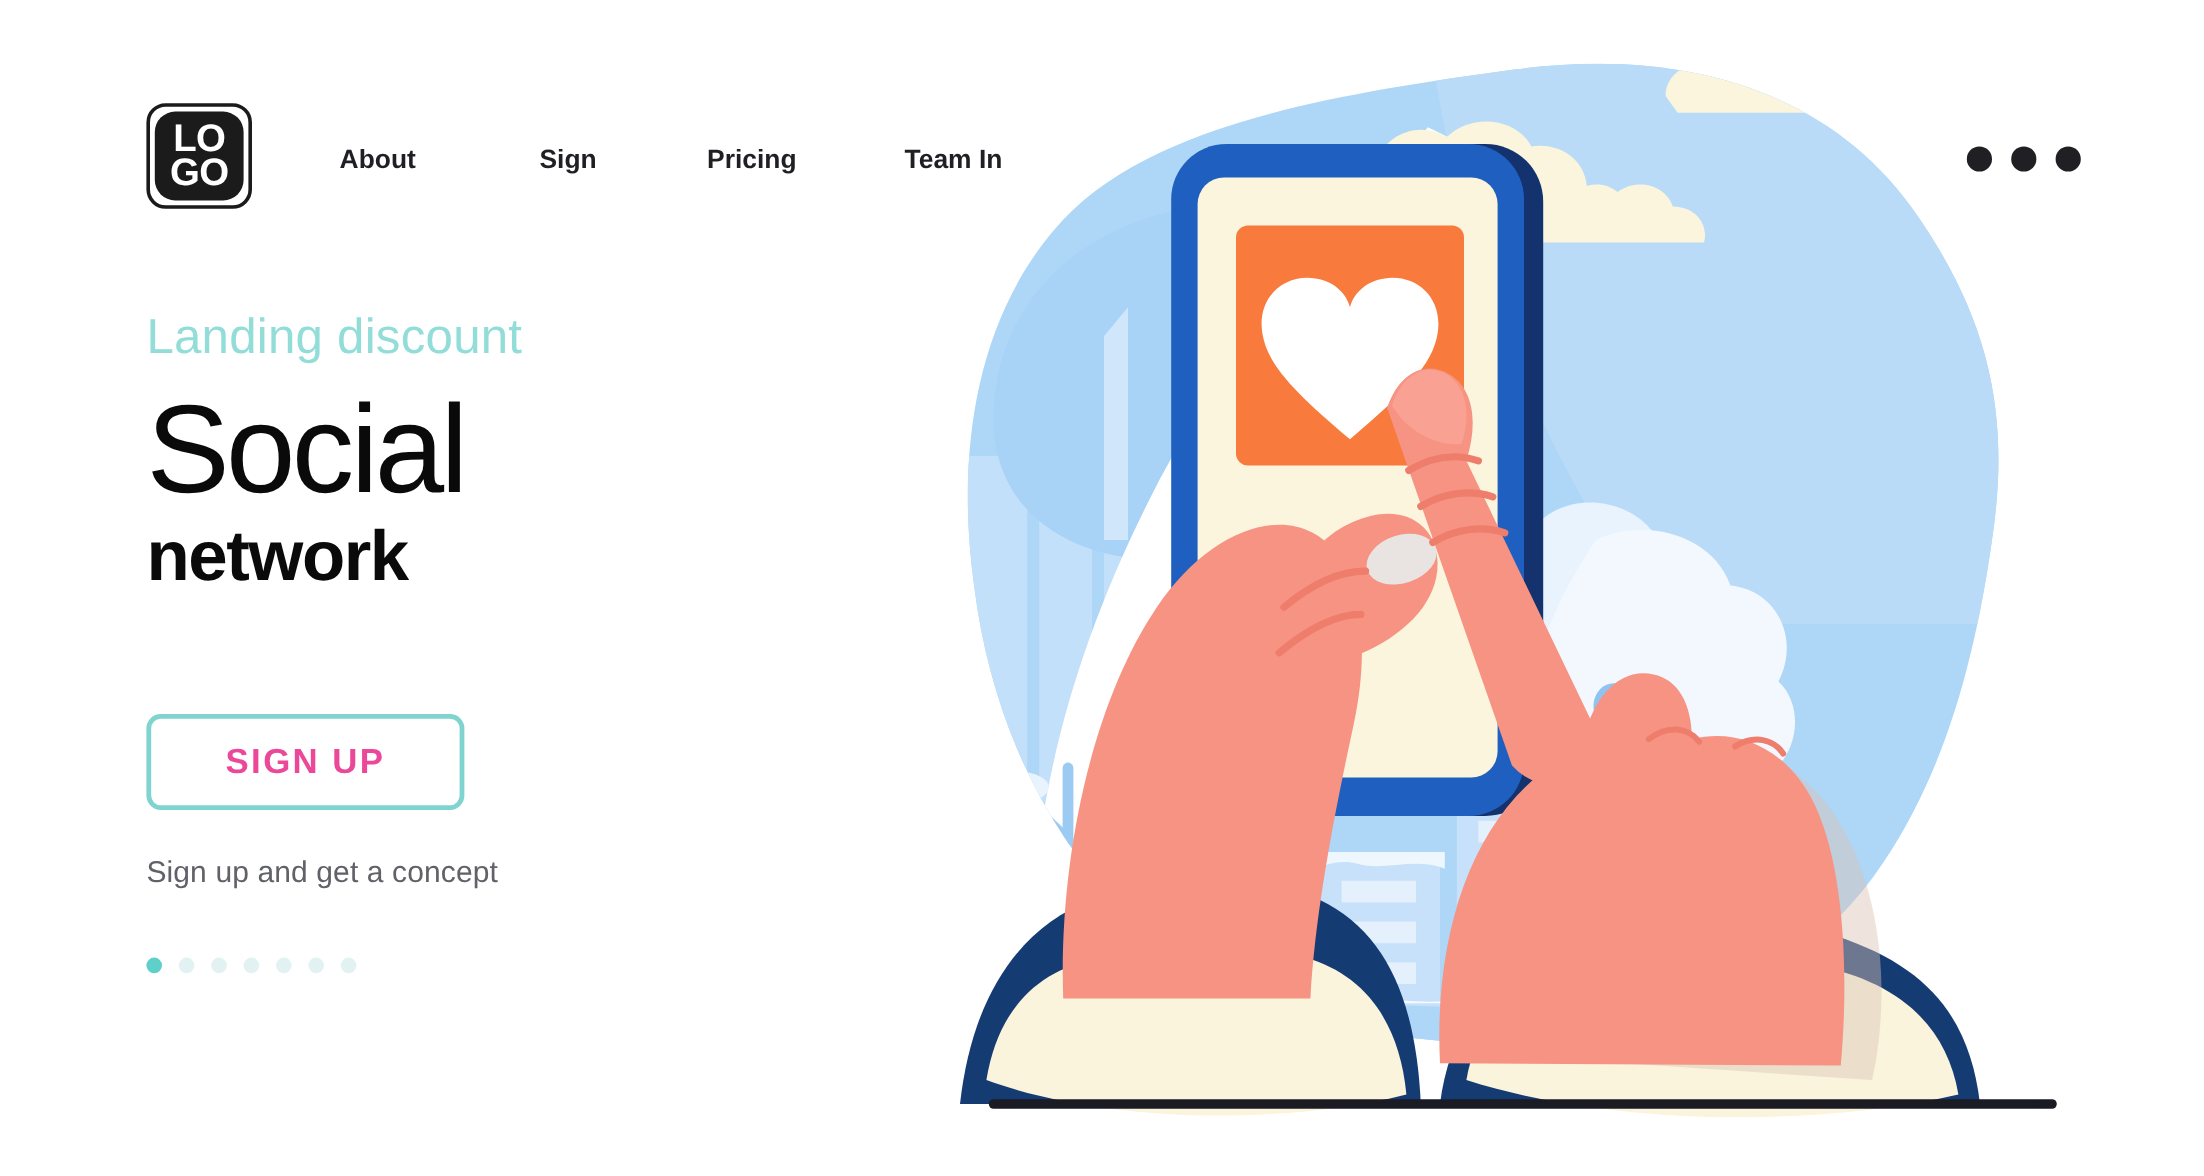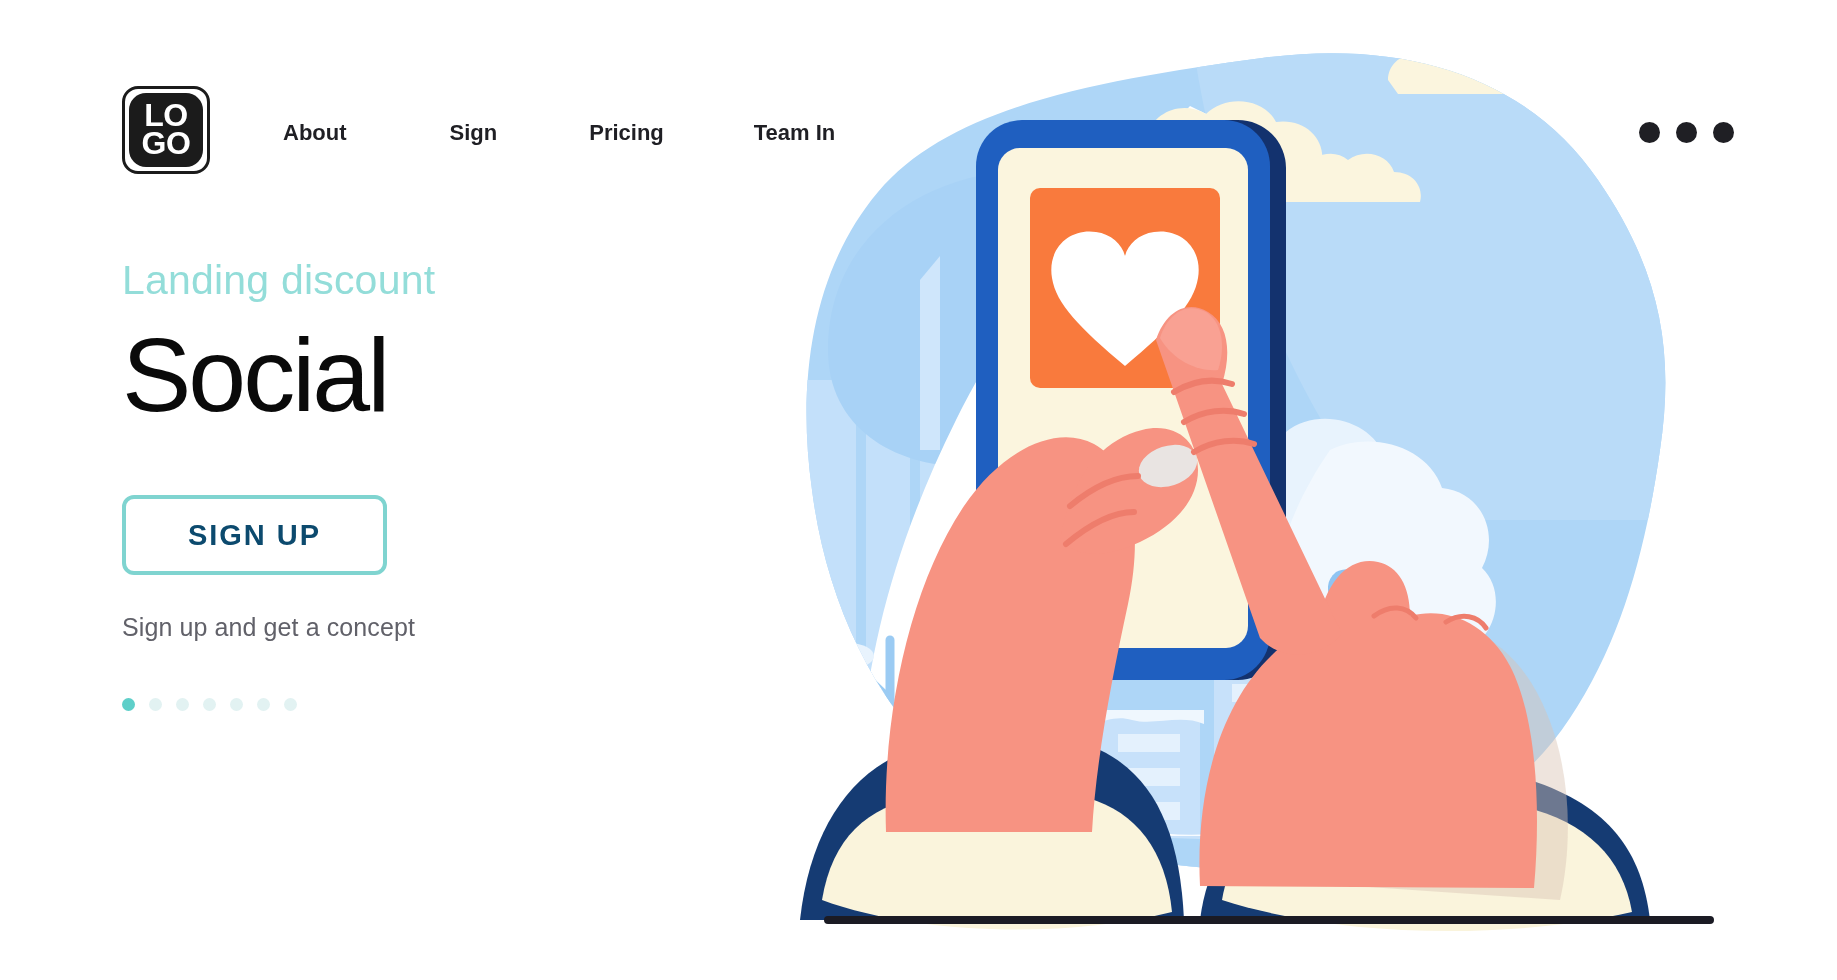--- a/index.html
+++ b/index.html
@@ -125,27 +125,27 @@
   .title-sub {
     color: #0a0a0a;
     font-size: 59px;
     font-weight: 700;
     letter-spacing: -1.2px;
     margin: 6px 0 0 0;
     line-height: 1.05;
   }
 
   .signup-btn {
-    margin-top: 68px;
+    margin-top: 100px;
     width: 265px;
     height: 80px;
     border: 4px solid #7FD4D0;
     border-radius: 12px;
     background: #ffffff;
-    color: #0c4a6e;
+    color: #ec4899;
     font-size: 29px;
     font-weight: 700;
     letter-spacing: 2px;
     font-family: "Liberation Sans", sans-serif;
     cursor: pointer;
     display: flex;
     align-items: center;
     justify-content: center;
     box-sizing: border-box;
   }
@@ -216,20 +216,21 @@
       <span class="dot"></span>
     </div>
 
   </div>
 
   <div class="hero-left">
 
     <p class="eyebrow">Landing discount</p>
 
     <h1 class="title-main">Social</h1>
+    <h2 class="title-sub">network</h2>
 
     <button class="signup-btn">SIGN UP</button>
 
     <div class="discount-note">Sign up and get a concept</div>
 
     <div class="carousel-dots">
       <span class="cdot active"></span>
       <span class="cdot"></span>
       <span class="cdot"></span>
       <span class="cdot"></span>

